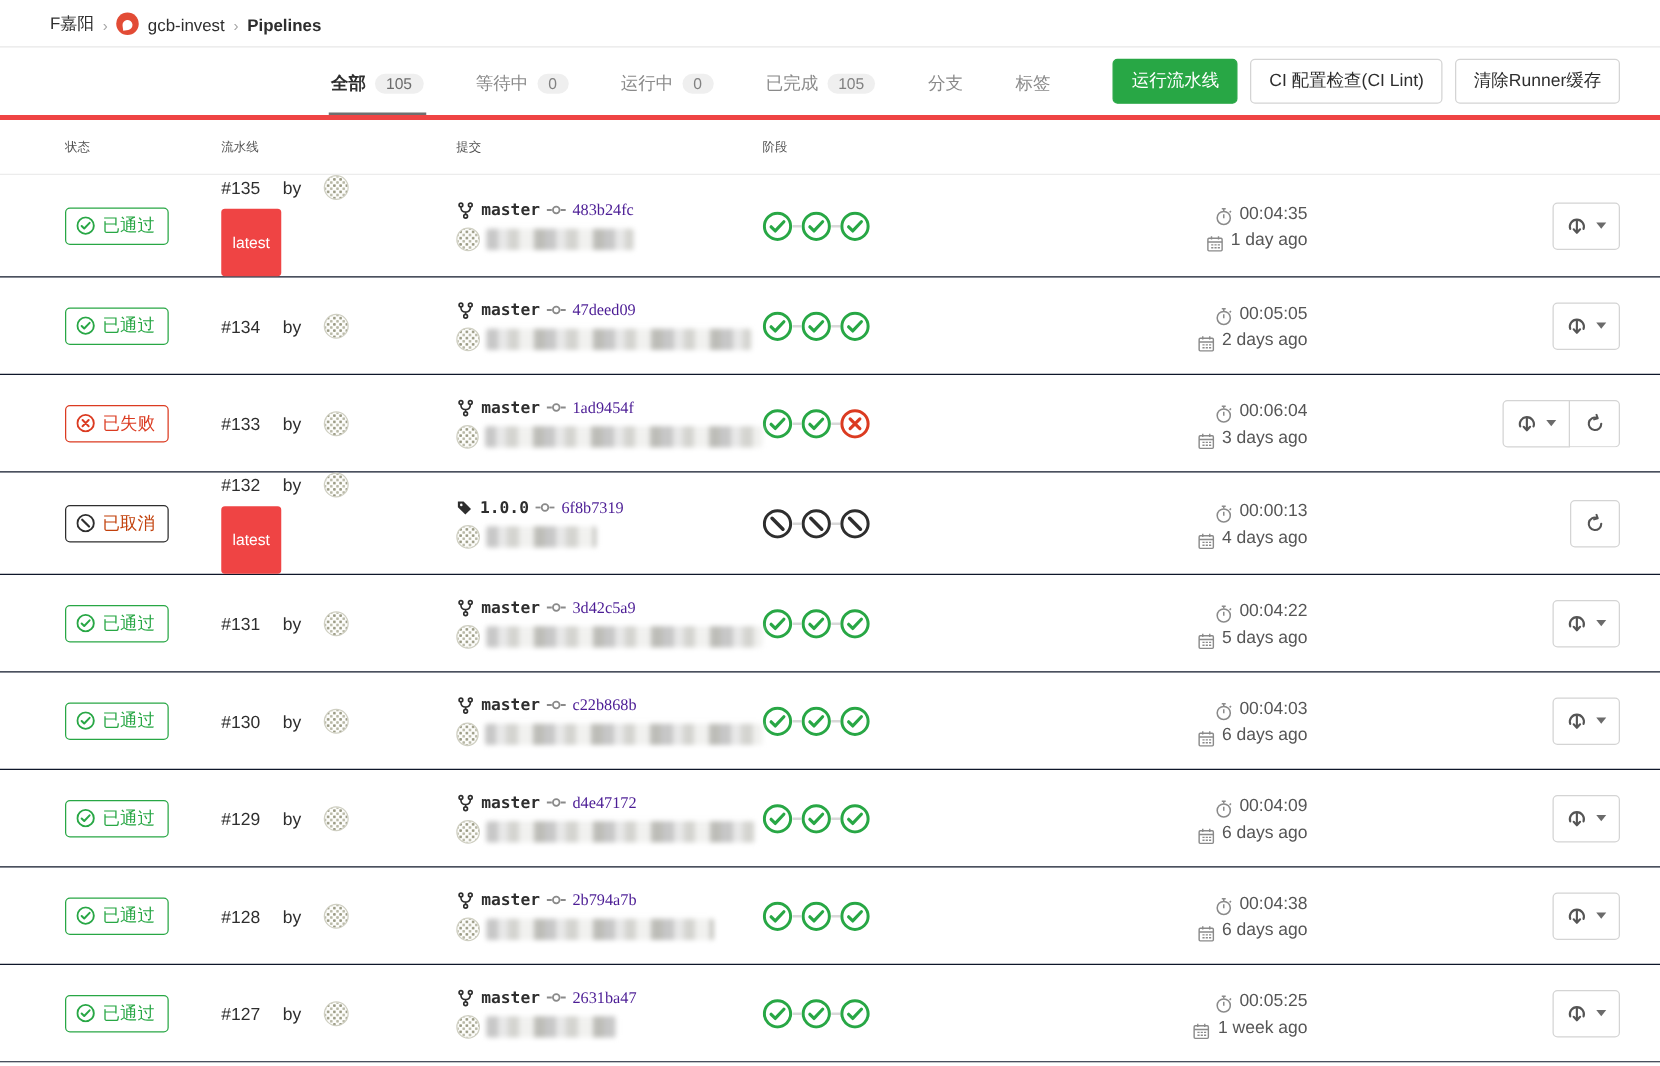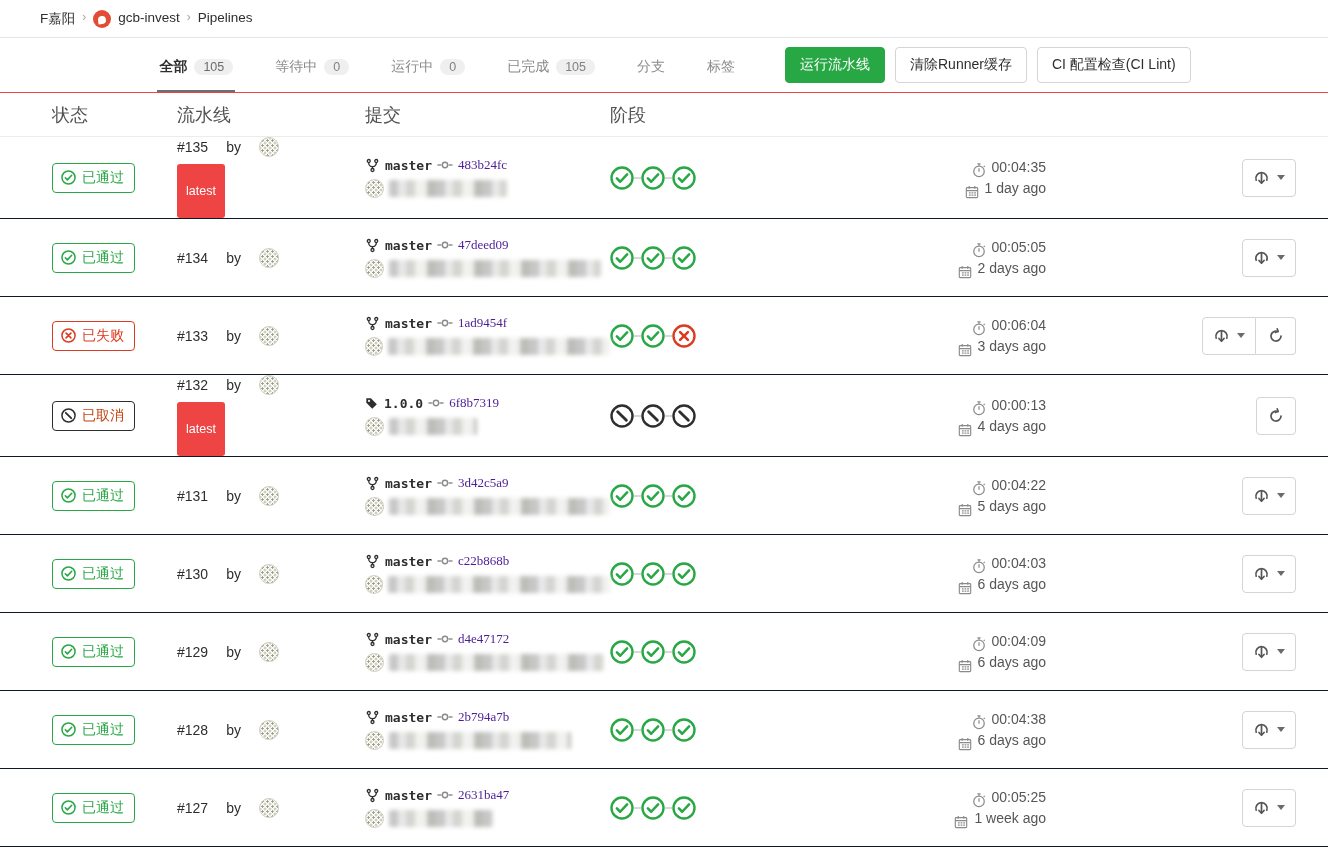--- a/index.html
+++ b/index.html
@@ -1,42 +1,42 @@
 <!DOCTYPE html>
 <html><head>
 <meta charset="utf-8">
 <style>
   * { margin:0; padding:0; box-sizing:border-box; }
   html,body { background:#fff; width:1328px; }
   body { font-family:"Liberation Sans","DejaVu Sans",sans-serif; color:#2e2e2e; font-size:14px; }
 
   
-  .breadcrumb { display:flex; align-items:flex-start; gap:7px; padding:10px 0 9px 40px; font-size:13.5px; }
+  .breadcrumb { display:flex; align-items:flex-end; gap:7px; padding:10px 0 9px 40px; font-size:13.5px; }
   .crumb { color:#2e2e2e; cursor:pointer; }
   .crumb-sep { color:#a7a7a7; font-size:12px; }
-  .crumb-current { font-weight:normal; }
+  .crumb-current { font-weight:bold; }
   .proj-avatar { width:18px; height:18px; border-radius:50%; background:#e24b35; position:relative; display:inline-block; }
   .proj-avatar::after { content:""; position:absolute; left:5px; top:6px; width:8px; height:8px; border-radius:50% 50% 50% 0; background:#fff; transform:rotate(-8deg); }
   .top-divider { border-bottom:1px solid #e7e7e7; }
 
   
-  .tabbar { display:flex; align-items:center; justify-content:center; padding:0 32px 0 52px; border-bottom:1px solid #ef4444; }
+  .tabbar { display:flex; align-items:center; justify-content:flex-end; padding:0 32px 0 52px; border-bottom:4px solid #ef4444; }
   .tabs { display:flex; align-items:stretch; gap:38px; }
   .tab { display:flex; align-items:center; gap:7px; padding:20px 2px 14px; color:#8a8a8a; cursor:pointer; border-bottom:2px solid transparent; }
   .tab.active { color:#2e2e2e; font-weight:bold; border-bottom-color:#6f6f6f; }
   .count-pill { background:#efefef; color:#818181; border-radius:10px; padding:1px 9px; font-size:12.5px; font-weight:normal; }
   .tab.active .count-pill { color:#6c6c6c; }
   .tab-actions { display:flex; gap:10px; align-items:center;padding-left:48px; }
   .btn { font-size:14px; border-radius:4px; padding:8px 14px; cursor:pointer; border:1px solid #d4d4d4; background:#fff; color:#2e2e2e; font-family:inherit; }
   .btn-green { background:#28a745; border-color:#28a745; color:#fff; }
 
   
   .grid { display:grid; grid-template-columns:125px 188px 245px 155px 1fr 250px; align-items:center; }
   .thead { padding:0 32px 0 52px; height:44px; border-bottom:1px solid #ececec; color:#525252; }
-  .thead > div { font-size:18px; }
+  .thead > div { font-size:10px; }
   .row { padding:0 32px 0 52px; min-height:78px; border-bottom:1px solid #0f172a; }
 
   
   .badge { display:inline-flex; align-items:center; gap:6px; border:1.5px solid; border-radius:4px; padding:5px 10px 5px 8px; font-size:14px; cursor:pointer; background:#fff; }
   .badge.passed   { color:#28a745; border-color:#28a745; }
   .badge.failed   { color:#db3b21; border-color:#db3b21;font-family:Liberation Mono, monospace; }
   .badge.canceled { color:#c2410c; border-color:#2e2e2e; }
   .badge svg { display:block; }
 
   
@@ -108,22 +108,22 @@
     </div>
     <div class="tab">
       <span>分支</span>
     </div>
     <div class="tab">
       <span>标签</span>
     </div>
   </div>
   <div class="tab-actions">
     <button class="btn btn-green">运行流水线</button>
+    <button class="btn">CI 配置检查(CI Lint)</button>
     <button class="btn">清除Runner缓存</button>
-    <button class="btn">CI 配置检查(CI Lint)</button>
   </div>
 </div>
 
 <div class="grid thead">
   <div>状态</div>
   <div>流水线</div>
   <div>提交</div>
   <div>阶段</div>
   <div></div>
     <div></div>

